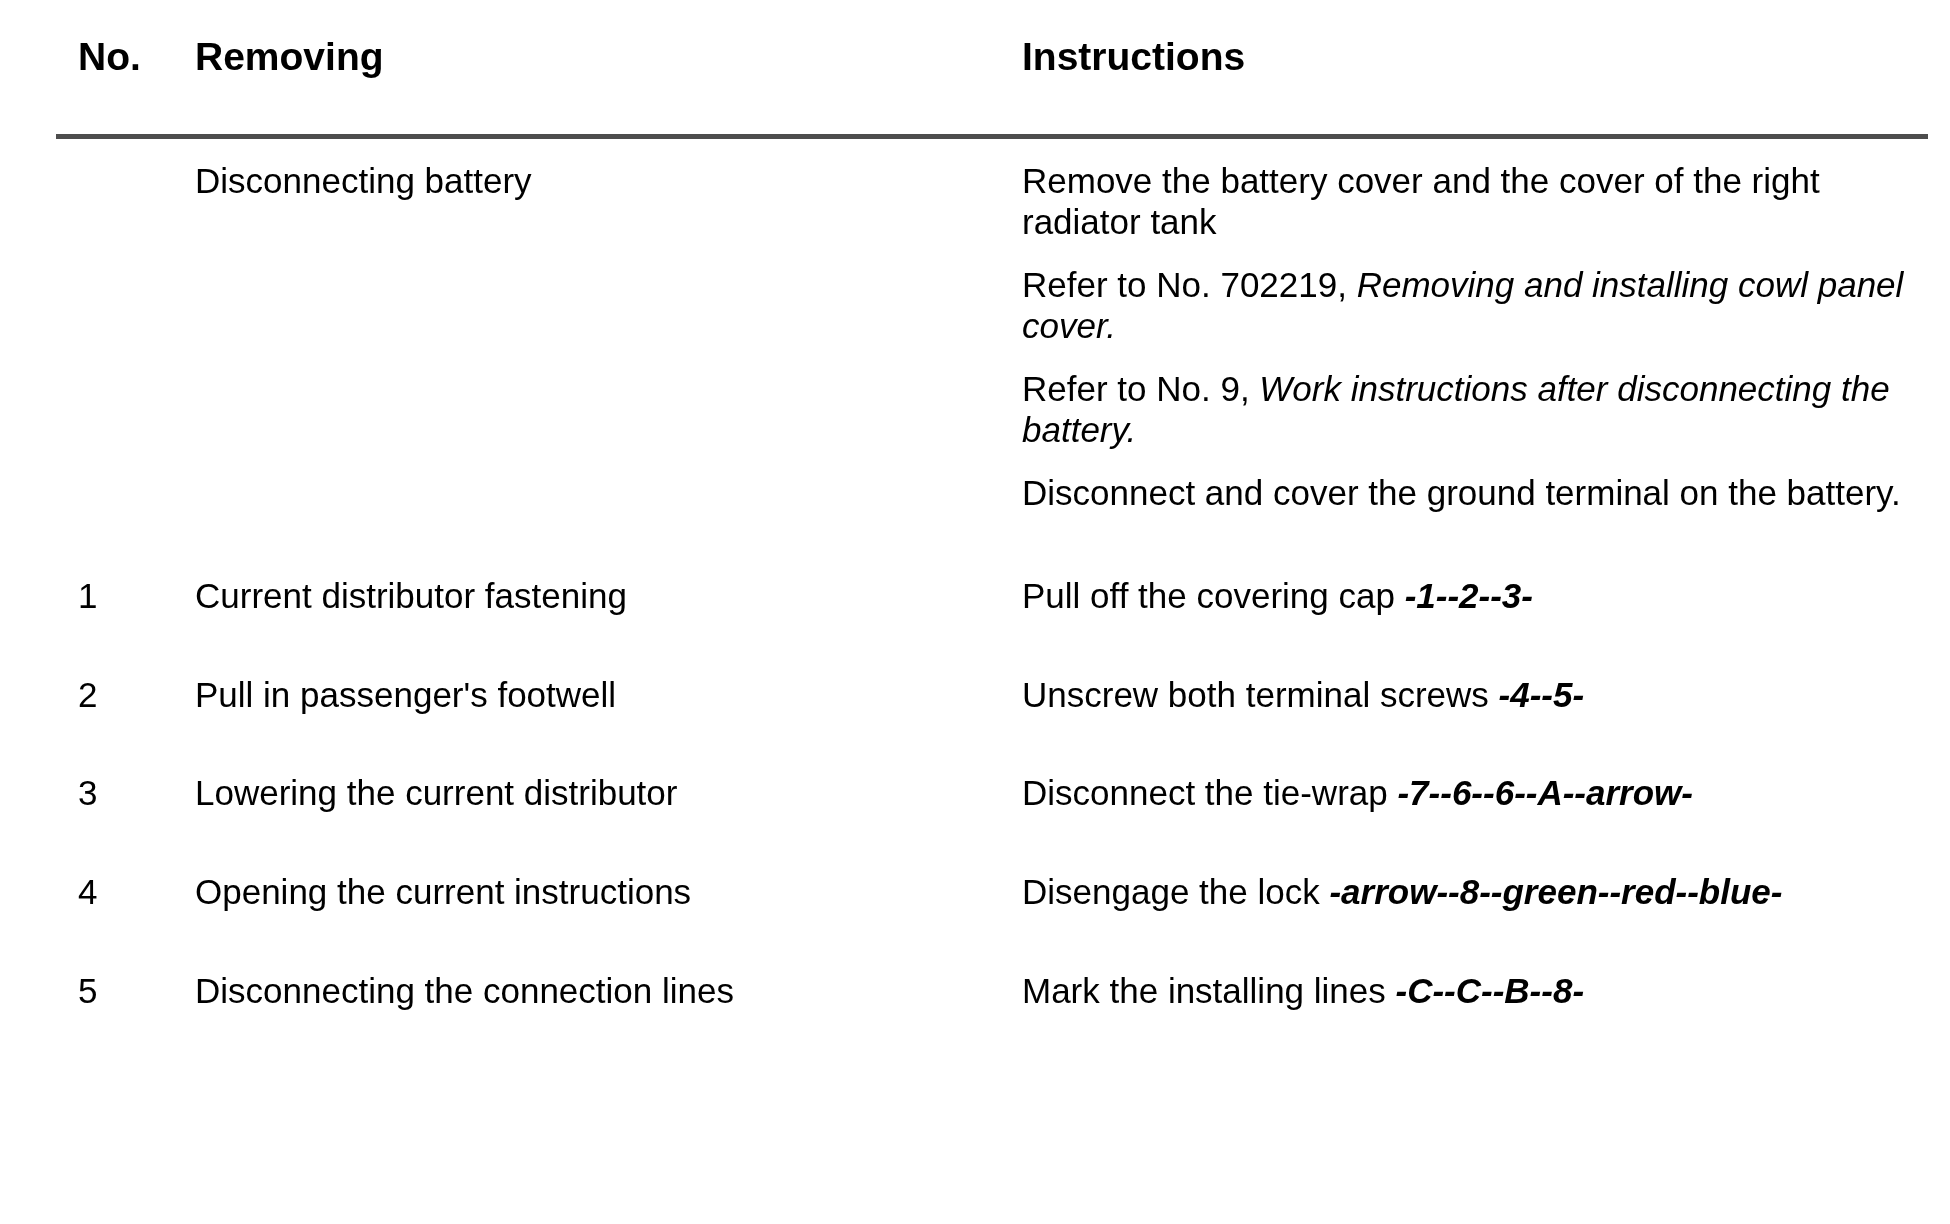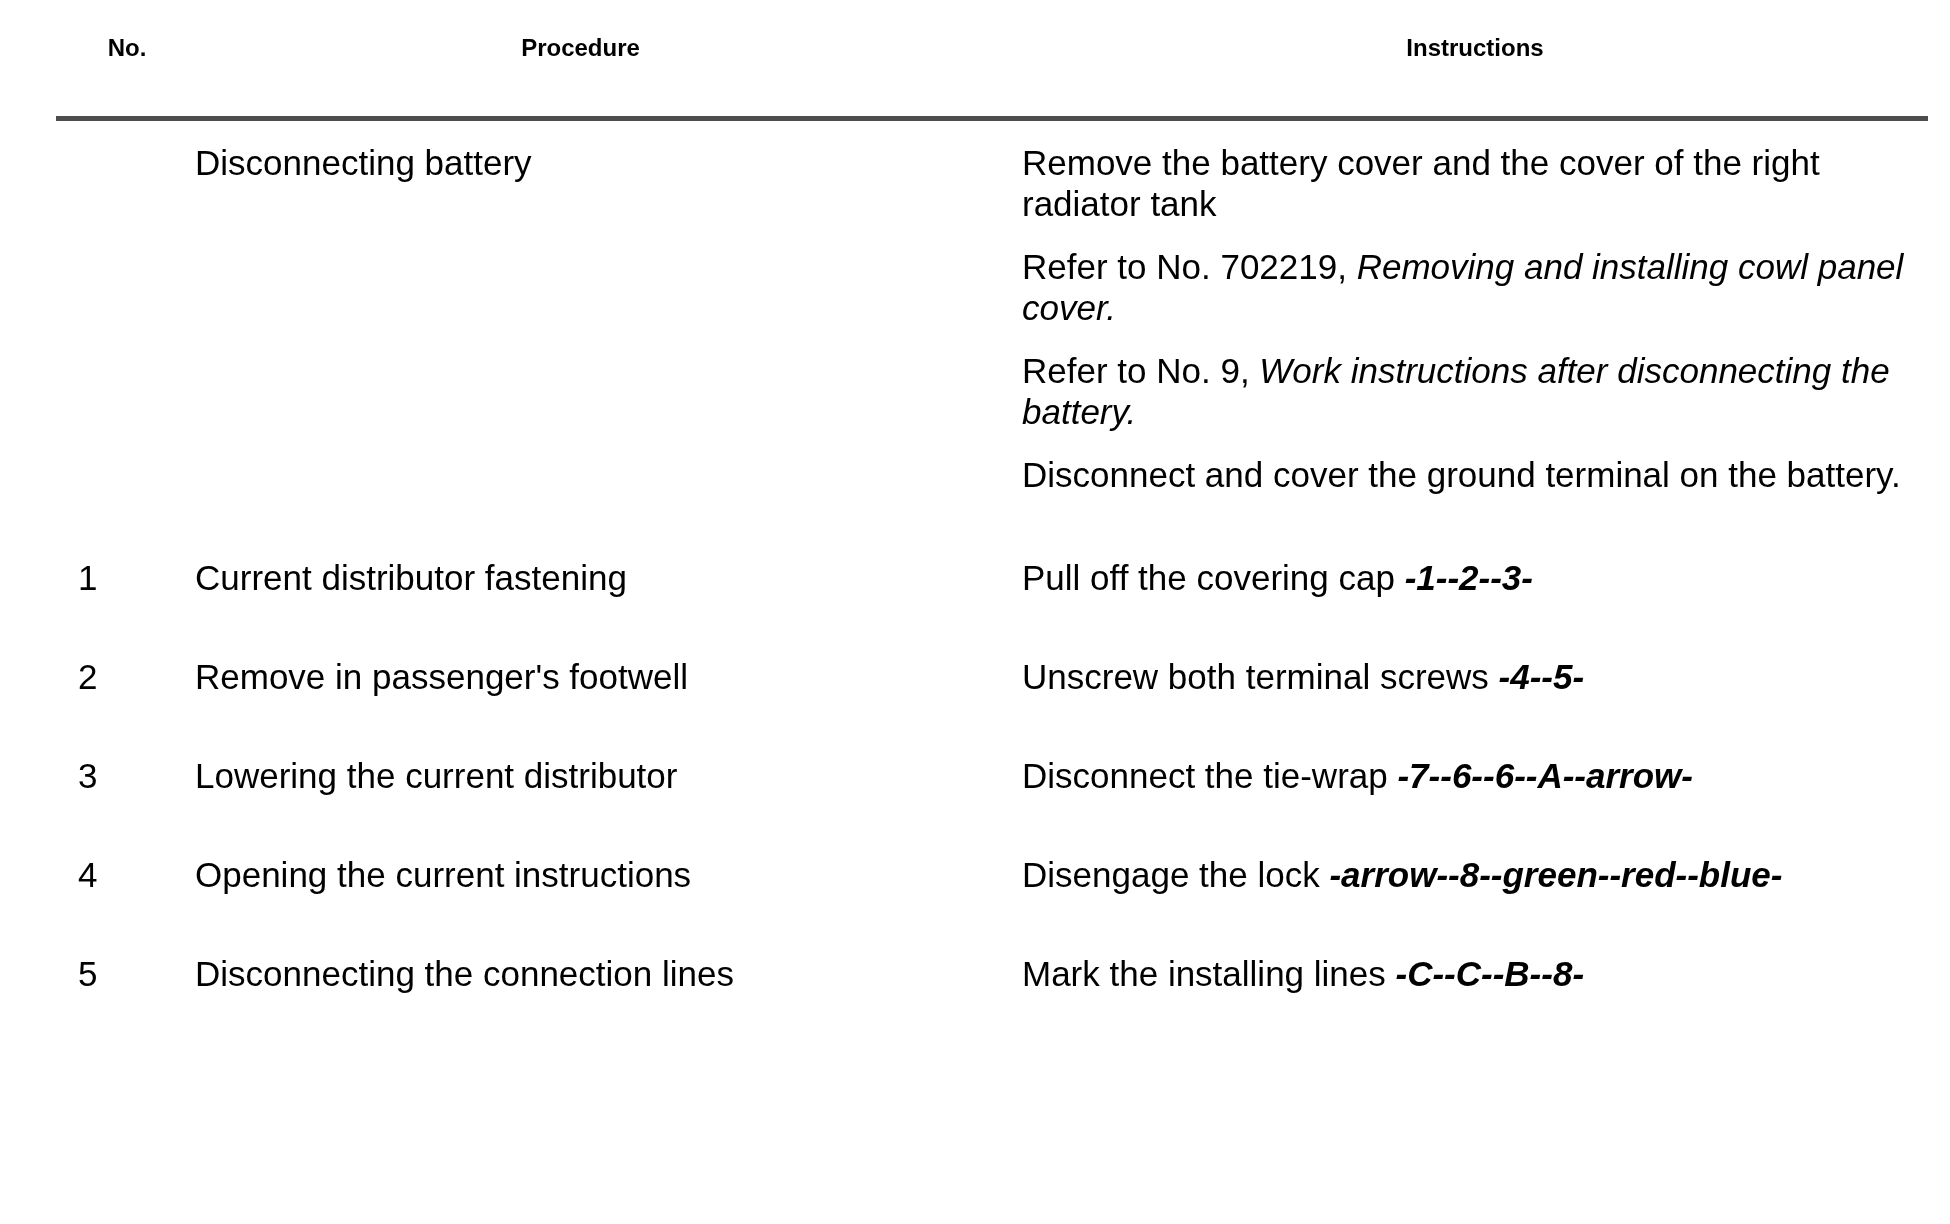--- a/index.html
+++ b/index.html
@@ -29,24 +29,24 @@
     width: 1872px;
     border-collapse: collapse;
     table-layout: fixed;
   }
   col.c-no    { width: 120px; }
   col.c-proc  { width: 790px; }
   col.c-instr { width: 962px; }
 
   
   thead th {
-    text-align: center;
+    text-align: left;
     vertical-align: top;
     font-weight: bold;
-    font-size: 24px;
+    font-size: 39px;
     line-height: 1.18;
     padding: 0 0 54px 0;
   }
   thead th.h-no    { padding-left: 22px; }
   thead th.h-proc  { padding-left: 19px; }
   thead th.h-instr { padding-left: 56px; }
 
   thead tr.rule-row td {
     padding: 0;
     height: 5px;
@@ -103,21 +103,21 @@
   <table class="tbl">
     <colgroup>
       <col class="c-no">
       <col class="c-proc">
       <col class="c-instr">
     </colgroup>
 
     <thead>
       <tr>
         <th class="h-no">No.</th>
-        <th class="h-proc">Procedure</th>
+        <th class="h-proc">Removing</th>
         <th class="h-instr">Instructions</th>
       </tr>
       <tr class="rule-row">
         <td colspan="3">
           <div class="rule" style="background: rgb(77, 77, 77);"></div>
         </td>
       </tr>
     </thead>
 
     <tbody id="table-body">
@@ -133,21 +133,21 @@
         </tr>
         <tr class="row-step first-step">
           <td class="c-no-cell">1</td>
           <td class="c-proc-cell">Current distributor fastening</td>
           <td class="c-instr-cell">
             <p class="para"><span>Pull off the covering cap </span><span class="bd nowrap">-1--2--3-</span></p>
           </td>
         </tr>
         <tr class="row-step">
           <td class="c-no-cell">2</td>
-          <td class="c-proc-cell">Remove in passenger's footwell</td>
+          <td class="c-proc-cell">Pull in passenger's footwell</td>
           <td class="c-instr-cell">
             <p class="para"><span>Unscrew both terminal screws </span><span class="bd nowrap">-4--5-</span></p>
           </td>
         </tr>
         <tr class="row-step">
           <td class="c-no-cell">3</td>
           <td class="c-proc-cell">Lowering the current distributor</td>
           <td class="c-instr-cell">
             <p class="para"><span>Disconnect the tie-wrap </span><span class="bd nowrap">-7--6--6--A--arrow-</span></p>
           </td>

